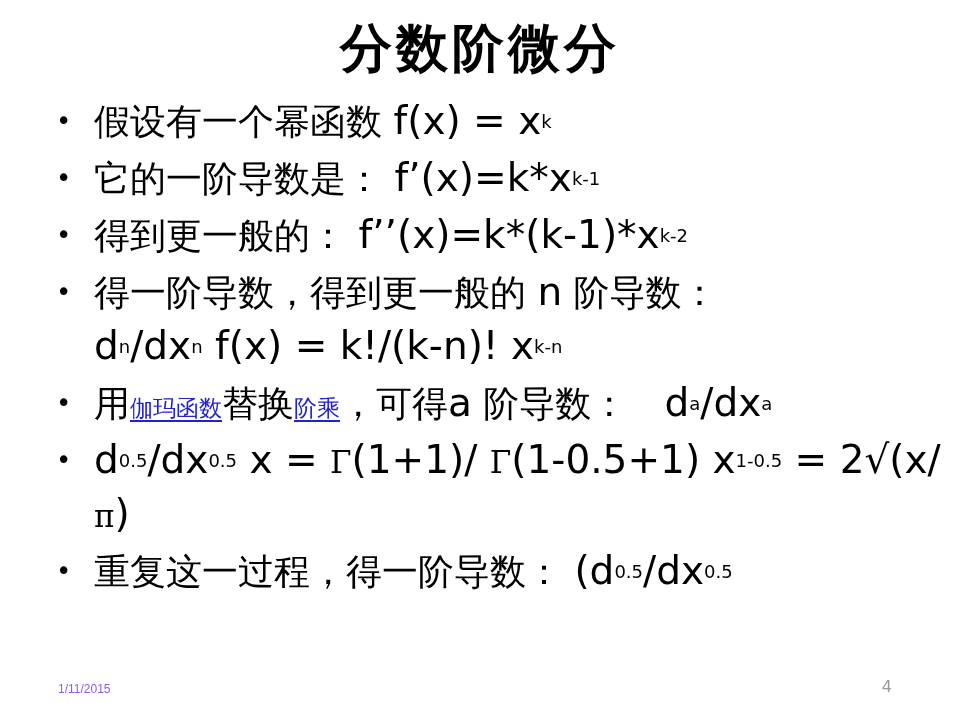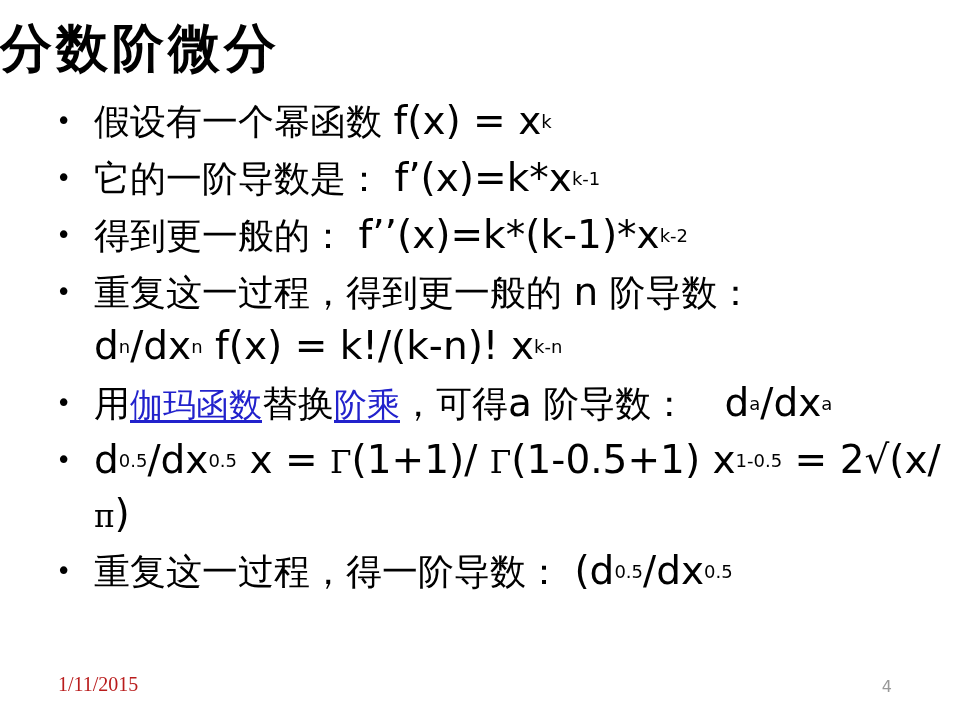--- a/index.html
+++ b/index.html
@@ -5,21 +5,21 @@
   html,body { margin:0; padding:0; }
   body {
     width:960px; height:720px;
     background:#ffffff;
     position:relative;
     overflow:hidden;
     font-family:"DejaVu Sans", sans-serif;
   }
   .slide-title {
     position:absolute; top:14px; left:0; right:0;
-    text-align:left;
+    text-align:center;
     font-family:"DejaVu Serif","Liberation Serif",serif;
     font-weight:bold;
     font-size:52px;
     letter-spacing:4px;
     color:#000000;
   }
   .body-text {
     position:absolute; left:56px; top:98px; right:14px;
     color:#000000;
   }
@@ -52,26 +52,26 @@
     font-size:18px;
     vertical-align:super;
     line-height:0;
   }
   .lnk {
     color:var(--link-color,#2222cc);
     text-decoration:underline;
     text-underline-offset:4px;
     cursor:pointer;
     font-family:"DejaVu Serif","Liberation Serif",serif;
-    font-size:33px;
+    font-size:23px;
   }
   .footer-date {
     position:absolute; left:58px; bottom:24px;
-    font-size:20px; color:#b91c1c;
-    font-family:Liberation Serif, serif;
+    font-size:12px; color:#8b5cf6;
+    font-family:Liberation Sans, sans-serif;
   }
   .footer-page {
     position:absolute; right:68px; bottom:24px;
     font-size:16px; color:#999999;
     font-family:"DejaVu Sans","Liberation Sans",sans-serif;
   }
 </style>
 </head>
 <body style="--link-color: #2222cc;">
 
@@ -92,21 +92,21 @@
     </div>
     <div class="bullet">
       <span class="dot">•</span>
       <div class="content">
         <div class="line"><span class="cn">得到更一般的：</span><span class="lat"> f’’(x)=k*(k-1)*x</span><span class="sup">k-2</span></div>
       </div>
     </div>
     <div class="bullet">
       <span class="dot">•</span>
       <div class="content">
-        <div class="line"><span class="cn">重复这一过程，得到更一般的 </span><span class="lat">n</span><span class="cn"> 阶导数：</span></div>
+        <div class="line"><span class="cn">得一阶导数，得到更一般的 </span><span class="lat">n</span><span class="cn"> 阶导数：</span></div>
         <div class="line"><span class="lat">d</span><span class="sup">n</span><span class="lat">/dx</span><span class="sup">n</span><span class="lat"> f(x) = k!/(k-n)! x</span><span class="sup">k-n</span></div>
       </div>
     </div>
     <div class="bullet">
       <span class="dot">•</span>
       <div class="content">
         <div class="line"><span class="cn">用</span><span class="lnk">伽玛函数</span><span class="cn">替换</span><span class="lnk">阶乘</span><span class="cn">，可得</span><span class="lat">a</span><span class="cn"> 阶导数：</span><span class="lat">   d</span><span class="sup">a</span><span class="lat">/dx</span><span class="sup">a</span></div>
       </div>
     </div>
     <div class="bullet">

